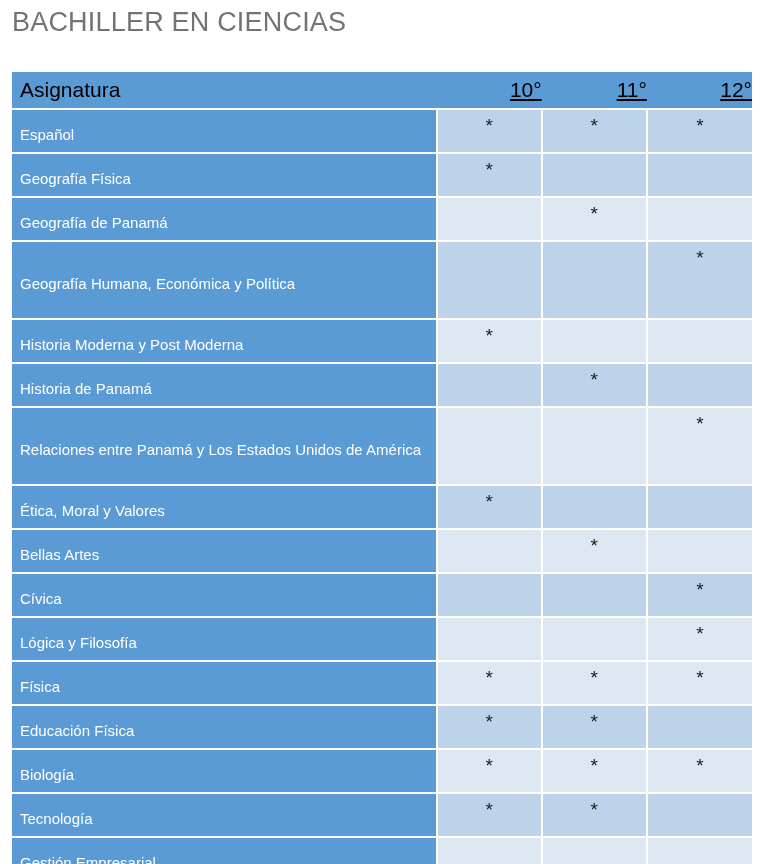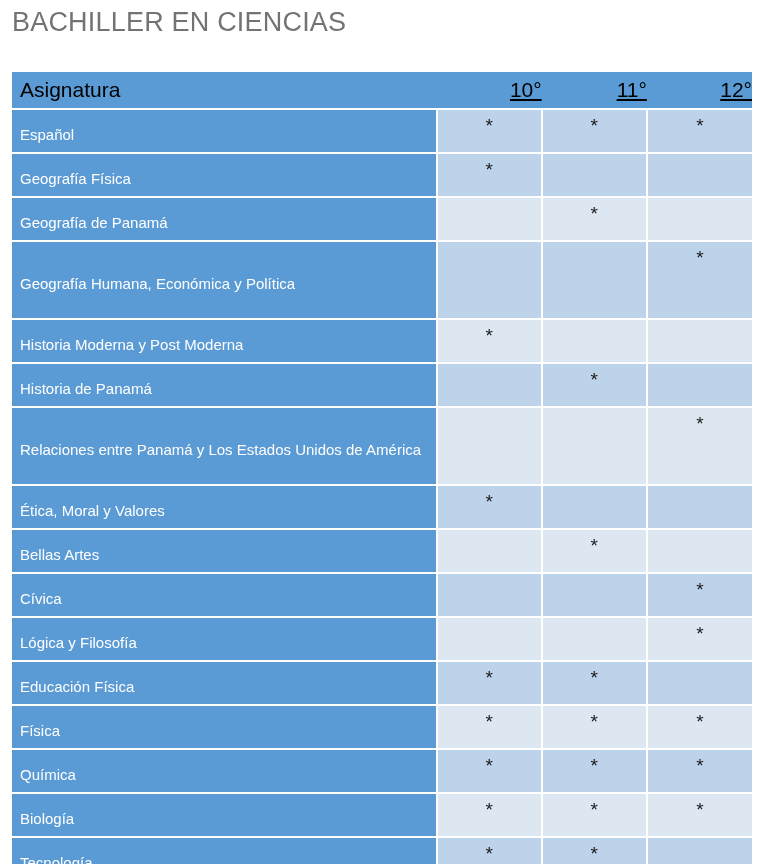--- a/index.html
+++ b/index.html
@@ -172,37 +172,31 @@
           <td class="mark empty"></td>
           <td class="mark empty"></td>
           <td class="mark"><span class="star">*</span></td>
         </tr>
         <tr class="normal shade-light">
           <td class="subject">Lógica y Filosofía</td>
           <td class="mark empty"></td>
           <td class="mark empty"></td>
           <td class="mark"><span class="star">*</span></td>
         </tr>
+        <tr class="normal shade-light">
+          <td class="subject">Física</td>
+          <td class="mark"><span class="star">*</span></td>
+          <td class="mark"><span class="star">*</span></td>
+          <td class="mark"><span class="star">*</span></td>
+        </tr>
         <tr class="normal shade-dark">
           <td class="subject">Educación Física</td>
           <td class="mark"><span class="star">*</span></td>
           <td class="mark"><span class="star">*</span></td>
           <td class="mark empty"></td>
-        </tr>
-        <tr class="normal shade-light">
-          <td class="subject">Física</td>
-          <td class="mark"><span class="star">*</span></td>
-          <td class="mark"><span class="star">*</span></td>
-          <td class="mark"><span class="star">*</span></td>
-        </tr>
-        <tr class="normal shade-dark">
-          <td class="subject">Química</td>
-          <td class="mark"><span class="star">*</span></td>
-          <td class="mark"><span class="star">*</span></td>
-          <td class="mark"><span class="star">*</span></td>
         </tr>
         <tr class="normal shade-light">
           <td class="subject">Biología</td>
           <td class="mark"><span class="star">*</span></td>
           <td class="mark"><span class="star">*</span></td>
           <td class="mark"><span class="star">*</span></td>
         </tr>
         <tr class="normal shade-dark">
           <td class="subject">Tecnología</td>
           <td class="mark"><span class="star">*</span></td>

